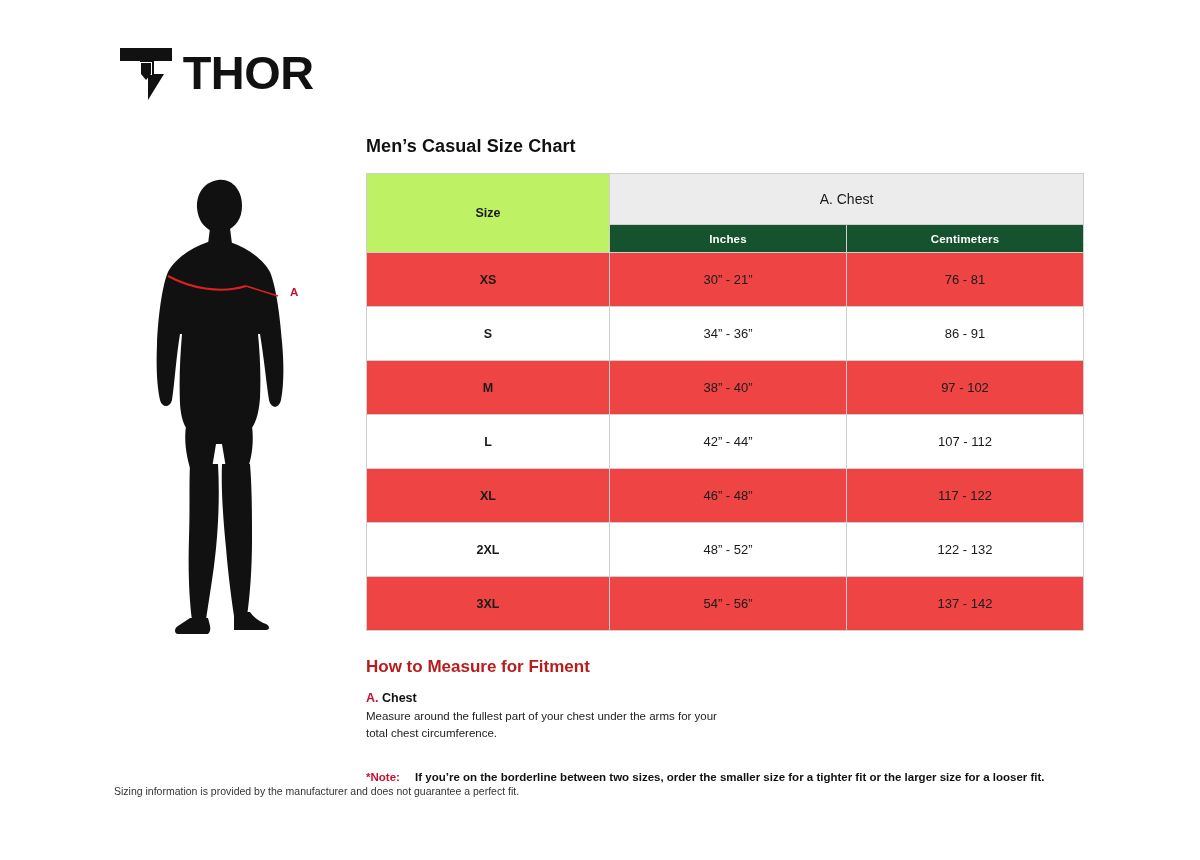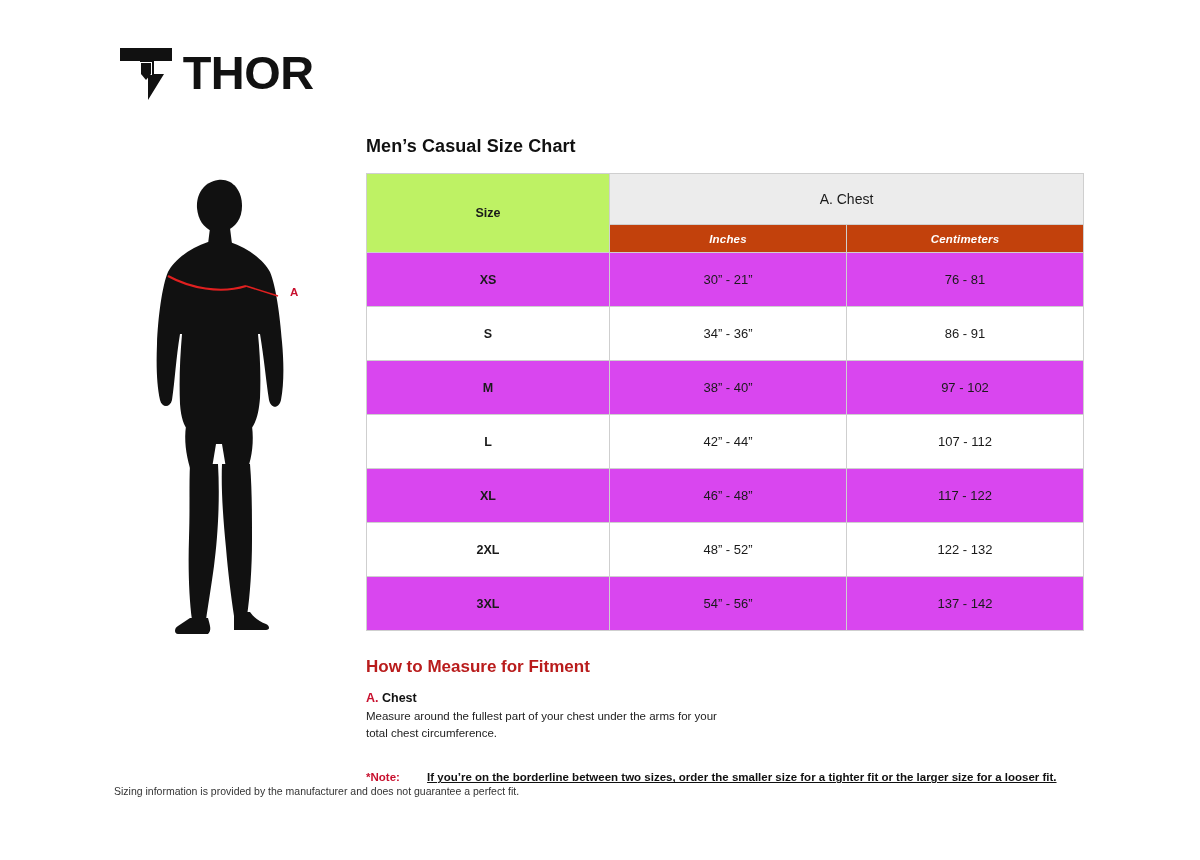--- a/index.html
+++ b/index.html
@@ -89,30 +89,29 @@
     color: #1a1a1a;
   }
   .hdr-group {
     background: #ececec;
     font-size: 14px;
     font-weight: normal;
     color: #1a1a1a;
     height: 38px;
   }
   .hdr-sub {
-    background: #c2410c;
+    background: #14532d;
     color: #ffffff;
     font-size: 11.5px;
     font-weight: bold;
     height: 19px;
     border: 1px solid #000000;
     letter-spacing: 0.2px;
-    font-style: italic;
-  }
-  .row-alt td { background: #d946ef; }
+  }
+  .row-alt td { background: #ef4444; }
   .row-plain td { background: #ffffff; }
   td.cell {
     height: 51px;
     font-size: 13px;
     color: #1a1a1a;
   }
   td.cell.size-name { font-weight: bold; font-size: 12.5px; }
 
   
   h2.measure-title {
@@ -134,21 +133,21 @@
     color: #222222;
     line-height: 1.45;
   }
   .note {
     margin-top: 30px;
     font-size: 11.5px;
     font-weight: bold;
     color: #111111;
   }
   .note .star { color: #c8102e; }
-  .note .note-body { margin-left: 24px; text-decoration: underline; }
+  .note .note-body { margin-left: 12px; }
 
   
   .footer {
     position: absolute;
     left: 114px;
     top: 783px;
     font-size: 10.5px;
     color: #333333;
     line-height: 1.6;
   }

